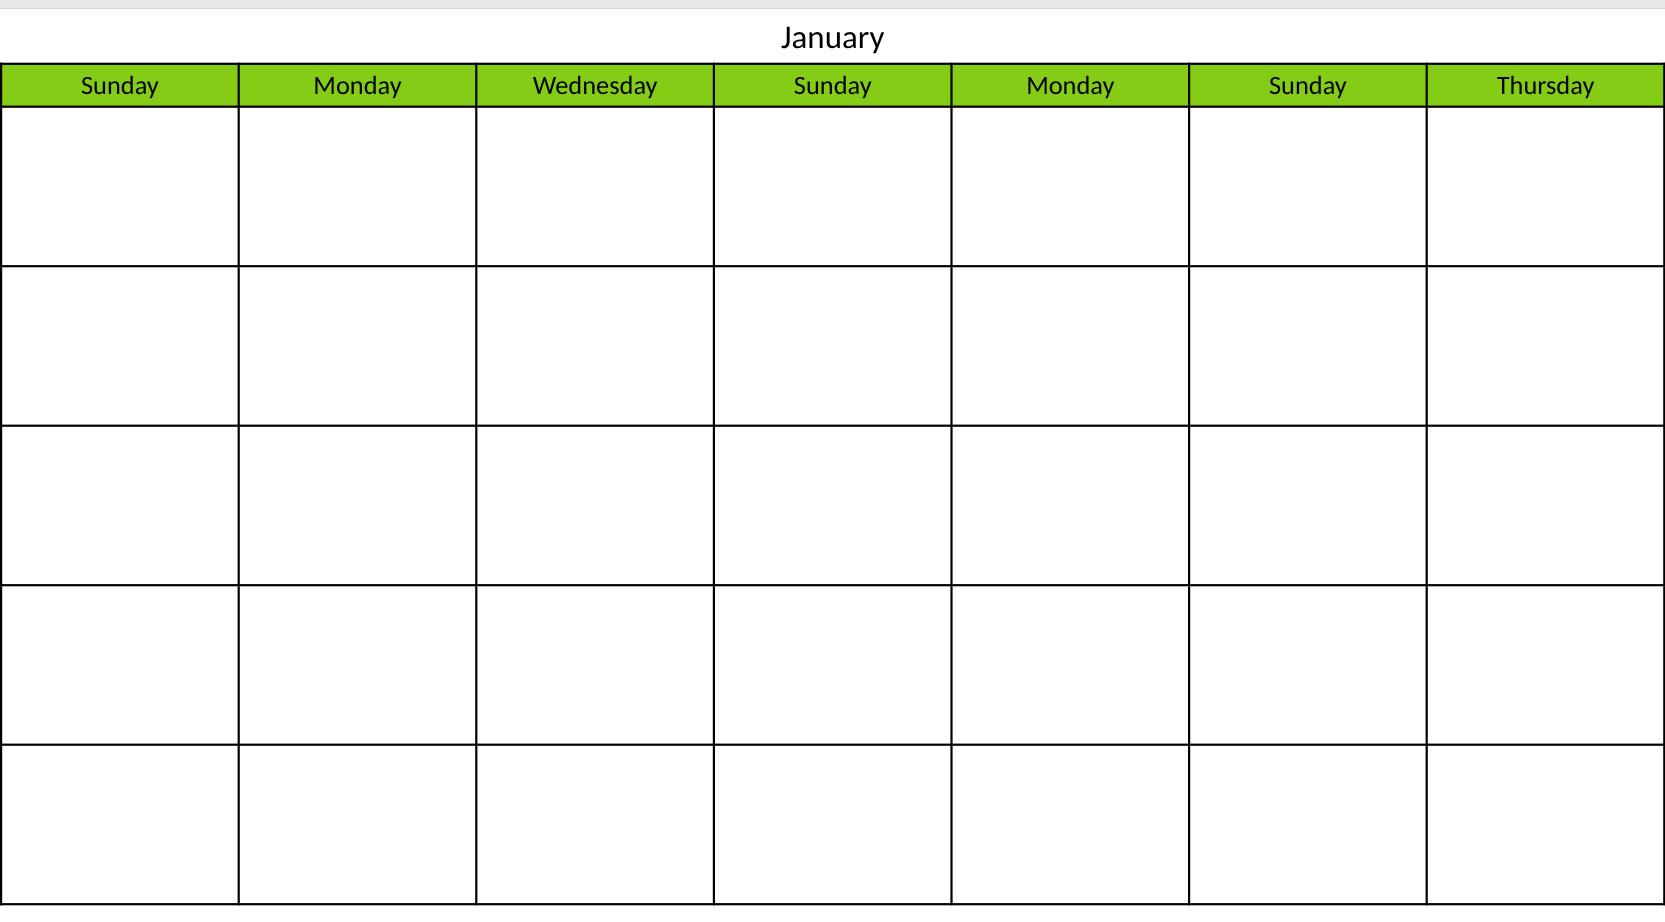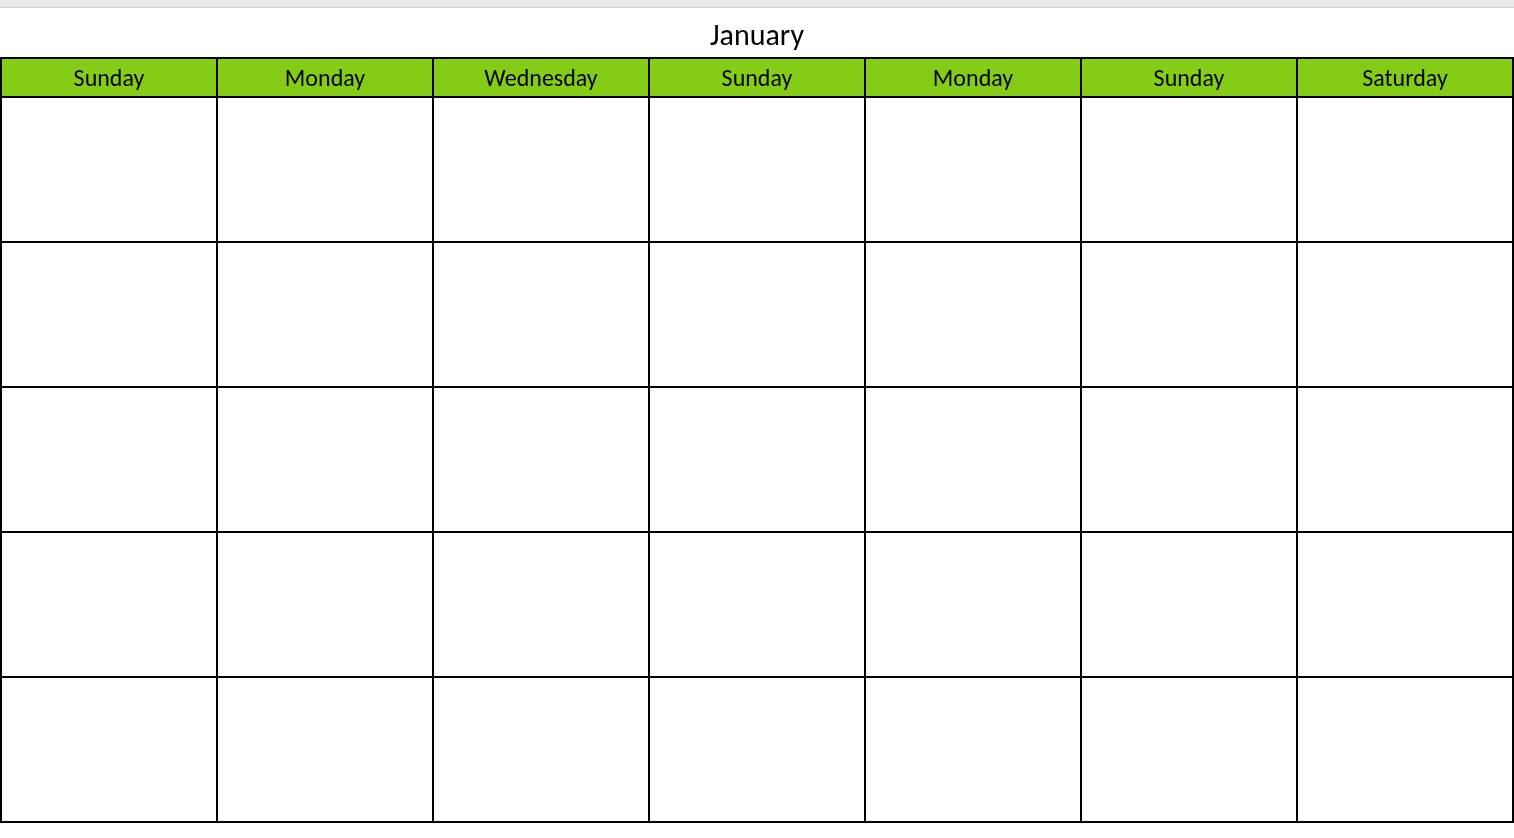--- a/index.html
+++ b/index.html
@@ -68,21 +68,21 @@
   <div class="month-title">January</div>
   <table class="calendar-table">
     <thead>
       <tr>
         <th>Sunday</th>
         <th>Monday</th>
         <th>Wednesday</th>
         <th>Sunday</th>
         <th>Monday</th>
         <th>Sunday</th>
-        <th>Saturday</th>
+        <th>Thursday</th>
       </tr>
     </thead>
     <tbody>
       <tr>
         <td></td>
         <td></td>
         <td></td>
         <td></td>
         <td></td>
         <td></td>

